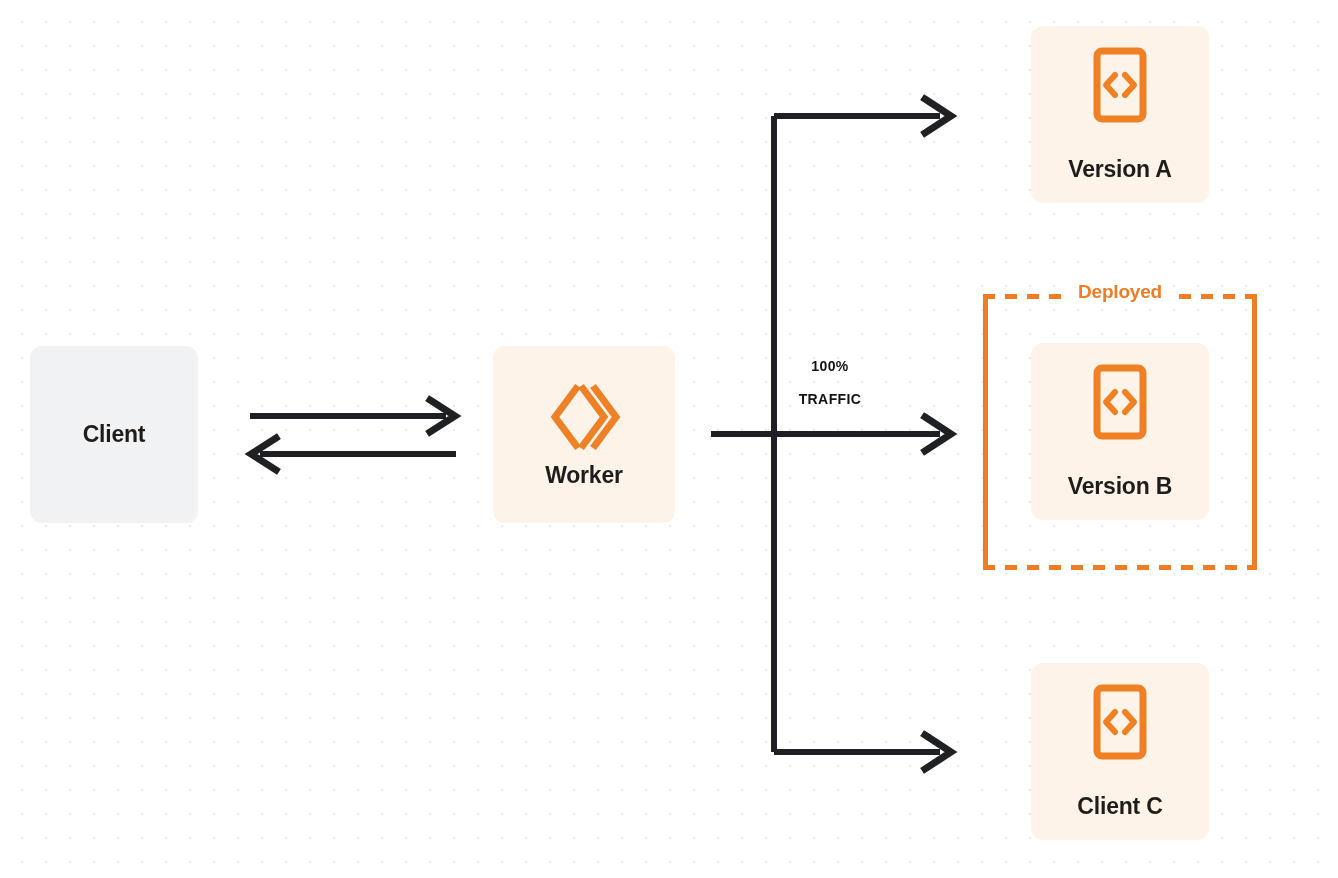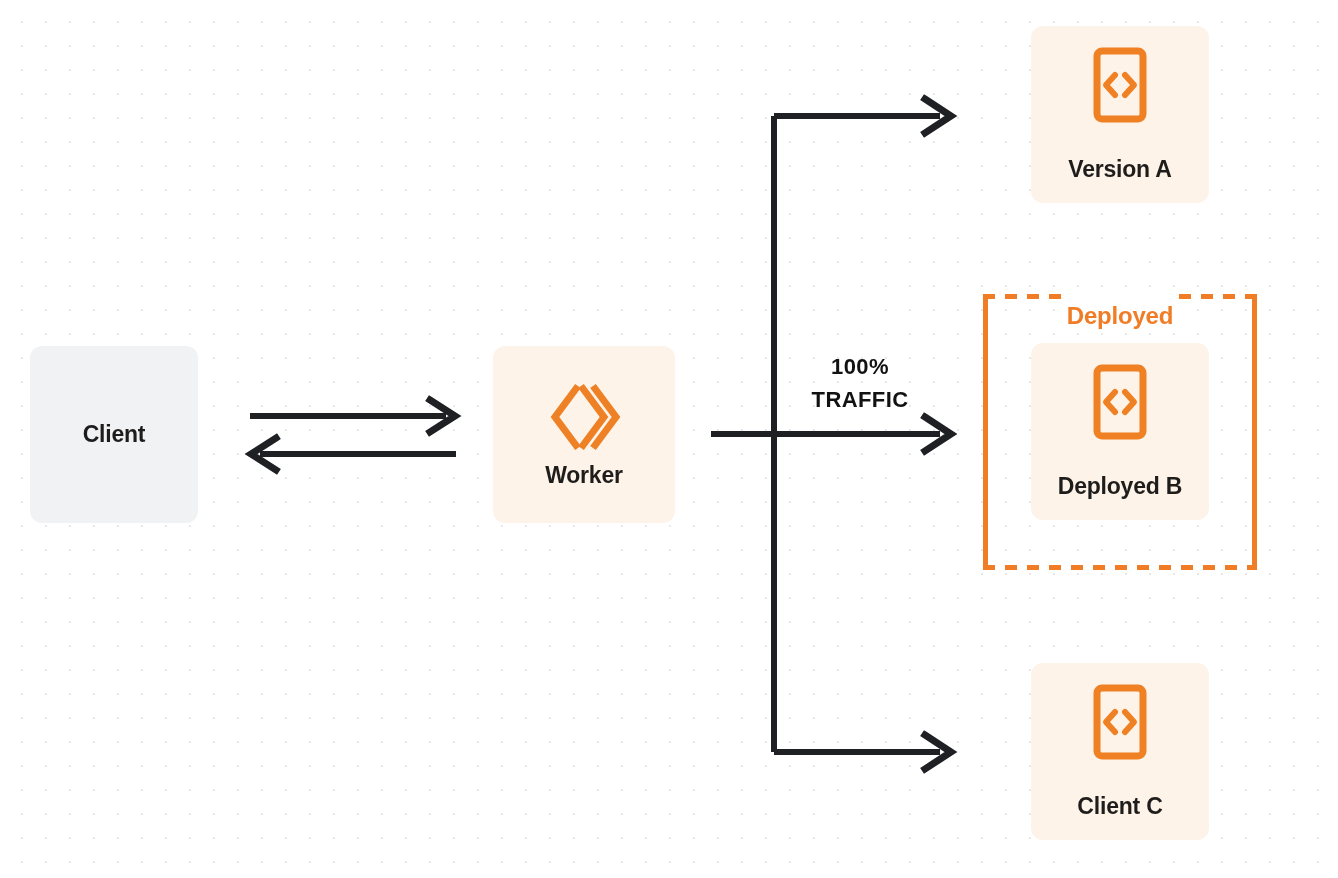--- a/index.html
+++ b/index.html
@@ -120,47 +120,46 @@
       to bottom, #f07c25 0 12px, transparent 12px 22px);
   }
   #deployed-label {
     position: absolute;
     top: -17px;
     left: 50%;
     transform: translateX(-50%);
     padding: 0 10px;
     background: #ffffff;
     color: #f07c25;
-    font-size: 24px;
+    font-size: 19px;
     font-weight: bold;
     letter-spacing: -0.2px;
     white-space: nowrap;
     line-height: 30px;
-    margin-top: 24px;
   }
 
   
   #connectors {
     position: absolute;
     left: 0;
     top: 0;
     width: 1338px;
     height: 878px;
     pointer-events: none;
   }
 
   
   #traffic-label {
     position: absolute;
-    left: 790px;
+    left: 760px;
     top: 350px;
     width: 140px;
     text-align: center;
     color: #121212;
-    font-size: 22px;
+    font-size: 14px;
     font-weight: bold;
     line-height: 33px;
     letter-spacing: 0.4px;
   }
 </style>
 </head>
 <body>
 
 <div id="canvas">
 
@@ -243,21 +242,21 @@
   <div id="version-b-node" class="node version-node">
     <span class="icon-wrap">
       <svg width="54" height="76" viewBox="0 0 54 76" xmlns="http://www.w3.org/2000/svg">
         <rect x="4" y="4" width="46" height="68" rx="5" ry="5" fill="none" stroke="#f08024" stroke-width="7"></rect>
         <g fill="none" stroke="#f08024" stroke-width="6" stroke-linecap="round" stroke-linejoin="round">
           <polyline points="22,28 13,38 22,48"></polyline>
           <polyline points="32,28 41,38 32,48"></polyline>
         </g>
       </svg>
     </span>
-    <span class="node-label">Deployed B</span>
+    <span class="node-label">Version B</span>
   </div>
 
   <div id="version-c-node" class="node version-node">
     <span class="icon-wrap">
       <svg width="54" height="76" viewBox="0 0 54 76" xmlns="http://www.w3.org/2000/svg">
         <rect x="4" y="4" width="46" height="68" rx="5" ry="5" fill="none" stroke="#f08024" stroke-width="7"></rect>
         <g fill="none" stroke="#f08024" stroke-width="6" stroke-linecap="round" stroke-linejoin="round">
           <polyline points="22,28 13,38 22,48"></polyline>
           <polyline points="32,28 41,38 32,48"></polyline>
         </g>

